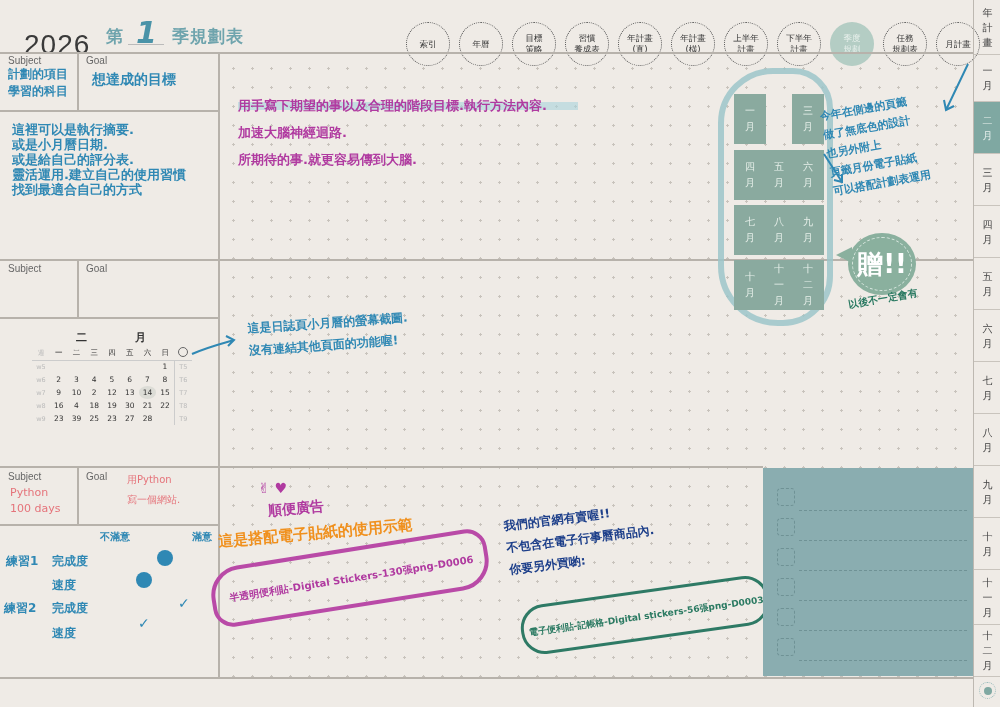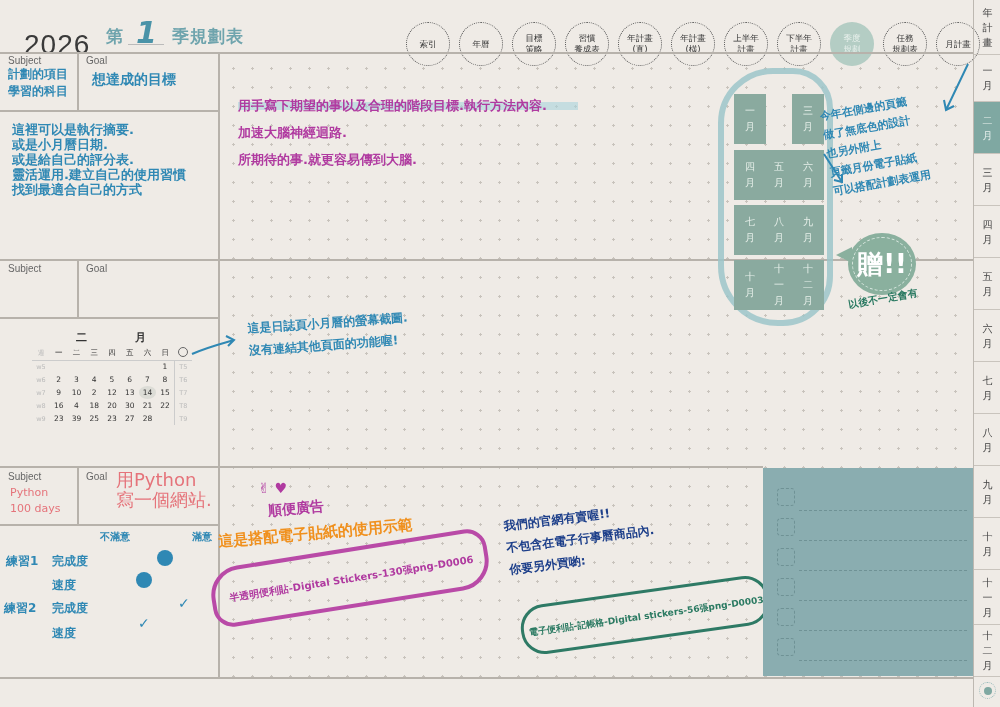--- a/index.html
+++ b/index.html
@@ -225,21 +225,21 @@
       <td>13</td>
       <td class="today">14</td>
       <td>15</td>
       <td class="tcol">T7</td>
     </tr>
     <tr>
       <td class="wk">w8</td>
       <td>16</td>
       <td>4</td>
       <td>18</td>
-      <td>20</td>
+      <td>19</td>
       <td>30</td>
       <td>21</td>
       <td>22</td>
       <td class="tcol">T8</td>
     </tr>
     <tr>
       <td class="wk">w9</td>
       <td>23</td>
       <td>39</td>
       <td>25</td>
@@ -252,21 +252,21 @@
   </tbody>
     </table>
 </div>
 
 <div class="abs vline" style="left:77px;top:466px;height:58px;"></div>
 <div class="abs hline" style="left:0;top:524px;width:218px;"></div>
 <div class="abs lbl" style="left:8px;top:471px;">Subject</div>
 <div class="abs lbl" style="left:86px;top:471px;">Goal</div>
 <div class="abs hw hand-pink" style="left:10px;top:485px;font-size:11px;line-height:16px;">Python
 100 days</div>
-<div class="abs hw hand-pink" style="left:116px;top:470px;font-size:18px;line-height:20px;">用Python
+<div class="abs hw hand-pink" style="left:127px;top:470px;font-size:10px;line-height:20px;">用Python
 寫一個網站.</div>
 
 <div class="abs hand-blue" style="left:100px;top:530px;font-size:10px;">不滿意</div>
 <div class="abs hand-blue" style="left:192px;top:530px;font-size:10px;">滿意</div>
 <div class="abs hand-blue" style="left:6px;top:553px;font-size:12px;">練習1</div>
 <div class="abs hand-blue" style="left:52px;top:553px;font-size:12px;">完成度</div>
 <div class="abs hand-blue" style="left:52px;top:577px;font-size:12px;">速度</div>
 <div class="abs hand-blue" style="left:4px;top:600px;font-size:12px;">練習2</div>
 <div class="abs hand-blue" style="left:52px;top:600px;font-size:12px;">完成度</div>
 <div class="abs hand-blue" style="left:52px;top:625px;font-size:12px;">速度</div>

